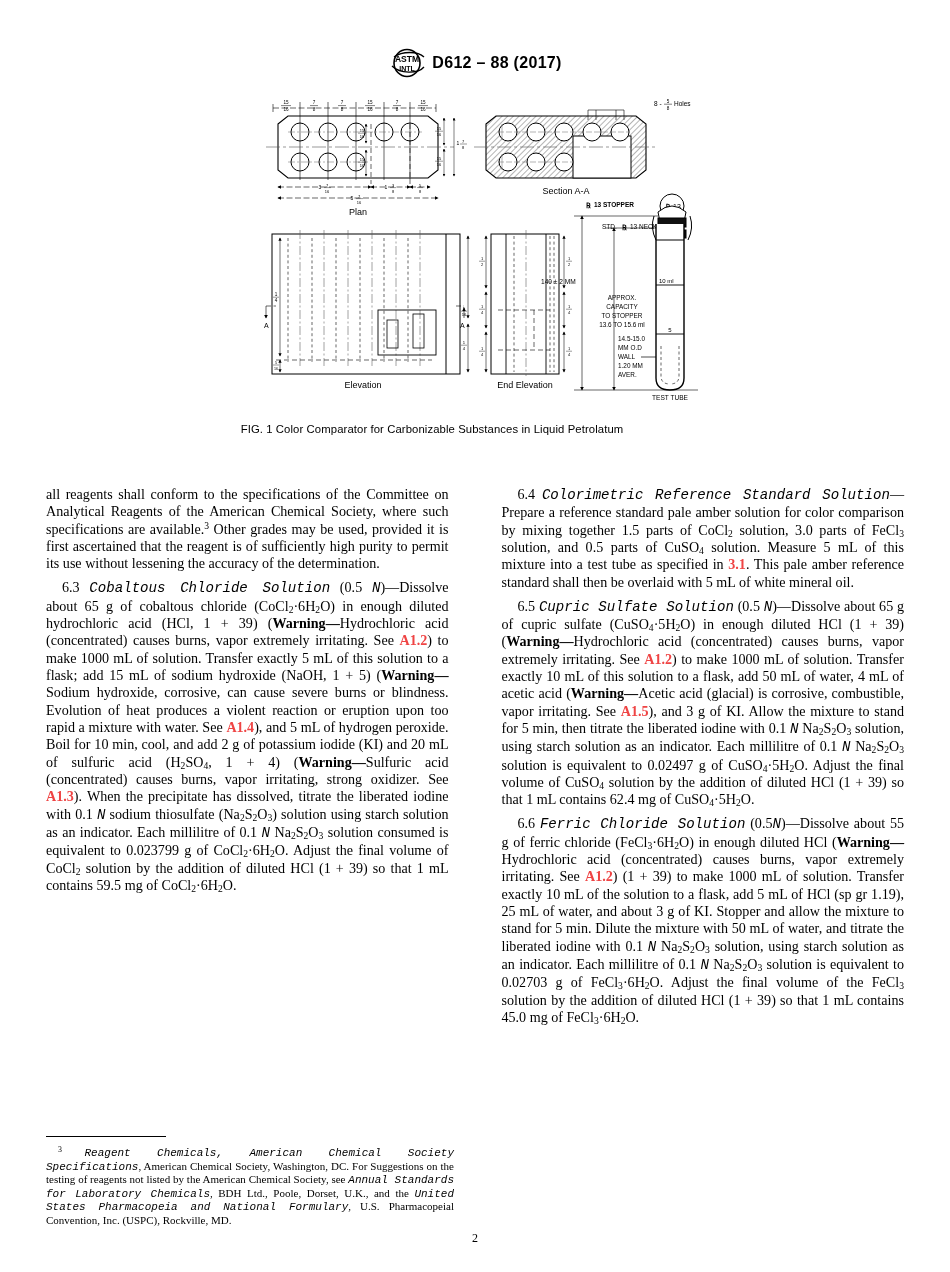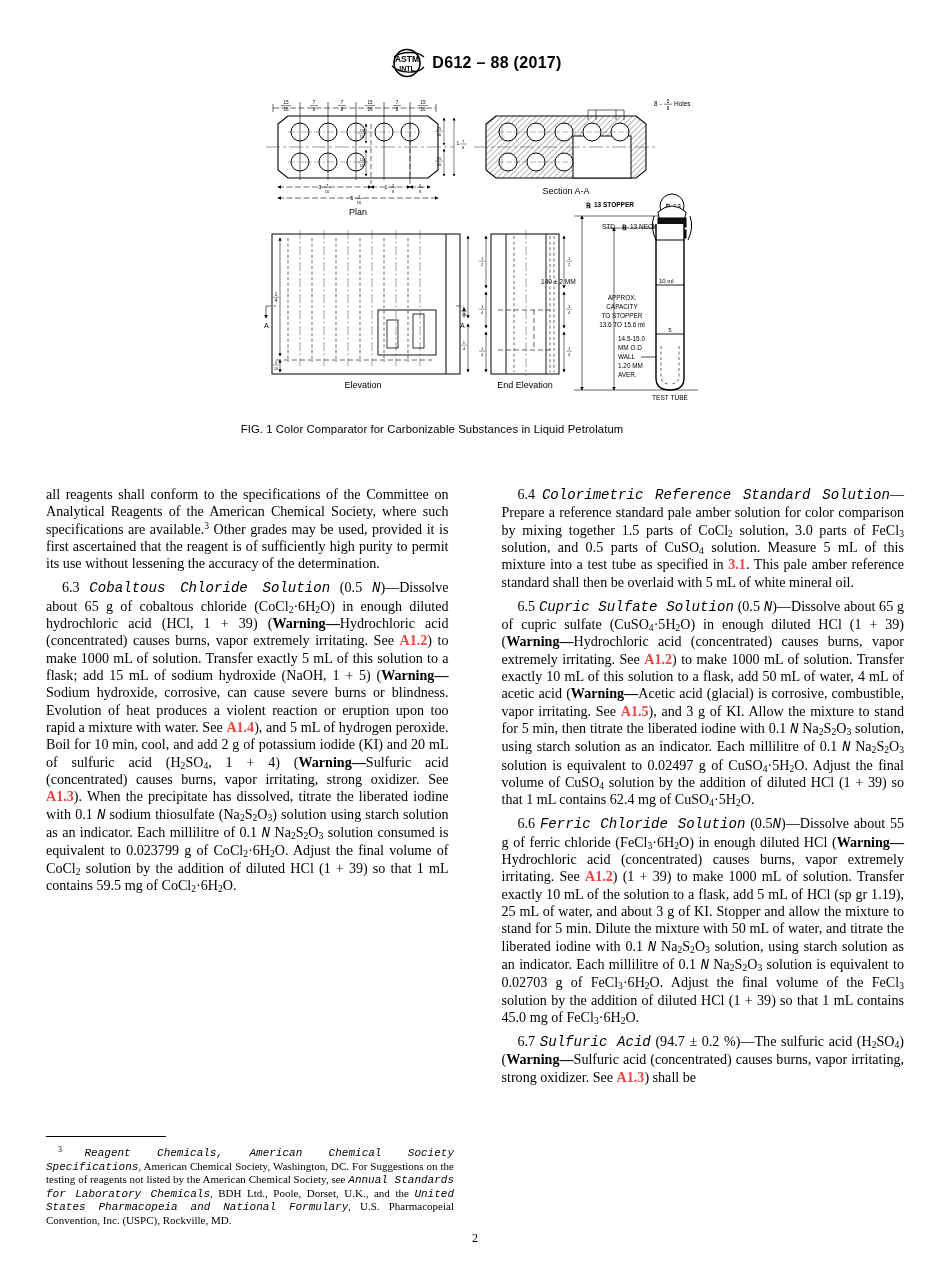--- a/index.html
+++ b/index.html
@@ -449,19 +449,18 @@
       <div class="footnote-wrap">
         <div class="fn-rule"></div>
         <div class="footnote" id="footnote-text"><sup>3</sup> <i>Reagent Chemicals, American Chemical Society Specifications</i>, American Chemical Society, Washington, DC. For Suggestions on the testing of reagents not listed by the American Chemical Society, see <i>Annual Standards for Laboratory Chemicals</i>, BDH Ltd., Poole, Dorset, U.K., and the <i>United States Pharmacopeia and National Formulary</i>, U.S. Pharmacopeial Convention, Inc. (USPC), Rockville, MD.</div>
       </div>
     </div>
     <div class="col" id="col-right">
       <div id="right-paras">
           <p class="ind">6.4 <i>Colorimetric Reference Standard Solution</i>—Prepare a reference standard pale amber solution for color comparison by mixing together 1.5 parts of CoCl<sub>2</sub> solution, 3.0 parts of FeCl<sub>3</sub> solution, and 0.5 parts of CuSO<sub>4</sub> solution. Measure 5 mL of this mixture into a test tube as specified in <span class="ref">3.1</span>. This pale amber reference standard shall then be overlaid with 5 mL of white mineral oil.</p>
           <p class="ind">6.5 <i>Cupric Sulfate Solution</i> (0.5 <i>N</i>)—Dissolve about 65 g of cupric sulfate (CuSO<sub>4</sub>·5H<sub>2</sub>O) in enough diluted HCl (1 + 39) (<b>Warning—</b>Hydrochloric acid (concentrated) causes burns, vapor extremely irritating. See <span class="ref">A1.2</span>) to make 1000 mL of solution. Transfer exactly 10 mL of this solution to a flask, add 50 mL of water, 4 mL of acetic acid (<b>Warning—</b>Acetic acid (glacial) is corrosive, combustible, vapor irritating. See <span class="ref">A1.5</span>), and 3 g of KI. Allow the mixture to stand for 5 min, then titrate the liberated iodine with 0.1 <i>N</i> Na<sub>2</sub>S<sub>2</sub>O<sub>3</sub> solution, using starch solution as an indicator. Each millilitre of 0.1 <i>N</i> Na<sub>2</sub>S<sub>2</sub>O<sub>3</sub> solution is equivalent to 0.02497 g of CuSO<sub>4</sub>·5H<sub>2</sub>O. Adjust the final volume of CuSO<sub>4</sub> solution by the addition of diluted HCl (1 + 39) so that 1 mL contains 62.4 mg of CuSO<sub>4</sub>·5H<sub>2</sub>O.</p>
           <p class="ind">6.6 <i>Ferric Chloride Solution</i> (0.5<i>N</i>)—Dissolve about 55 g of ferric chloride (FeCl<sub>3</sub>·6H<sub>2</sub>O) in enough diluted HCl (<b>Warning—</b>Hydrochloric acid (concentrated) causes burns, vapor extremely irritating. See <span class="ref">A1.2</span>) (1 + 39) to make 1000 mL of solution. Transfer exactly 10 mL of the solution to a flask, add 5 mL of HCl (sp gr 1.19), 25 mL of water, and about 3 g of KI. Stopper and allow the mixture to stand for 5 min. Dilute the mixture with 50 mL of water, and titrate the liberated iodine with 0.1 <i>N</i> Na<sub>2</sub>S<sub>2</sub>O<sub>3</sub> solution, using starch solution as an indicator. Each millilitre of 0.1 <i>N</i> Na<sub>2</sub>S<sub>2</sub>O<sub>3</sub> solution is equivalent to 0.02703 g of FeCl<sub>3</sub>·6H<sub>2</sub>O. Adjust the final volume of the FeCl<sub>3</sub> solution by the addition of diluted HCl (1 + 39) so that 1 mL contains 45.0 mg of FeCl<sub>3</sub>·6H<sub>2</sub>O.</p>
-          <p class="ind">6.7 <i>Sulfuric Acid</i> (94.7  ±  0.2 %)—The sulfuric acid (H<sub>2</sub>SO<sub>4</sub>) (<b>Warning—</b>Sulfuric acid (concentrated) causes burns, vapor irritating, strong oxidizer. See <span class="ref">A1.3</span>) shall be</p>
         </div>
     </div>
   </div>
 
   <div class="pageno">2</div>
 </div>
 
 </body></html>

